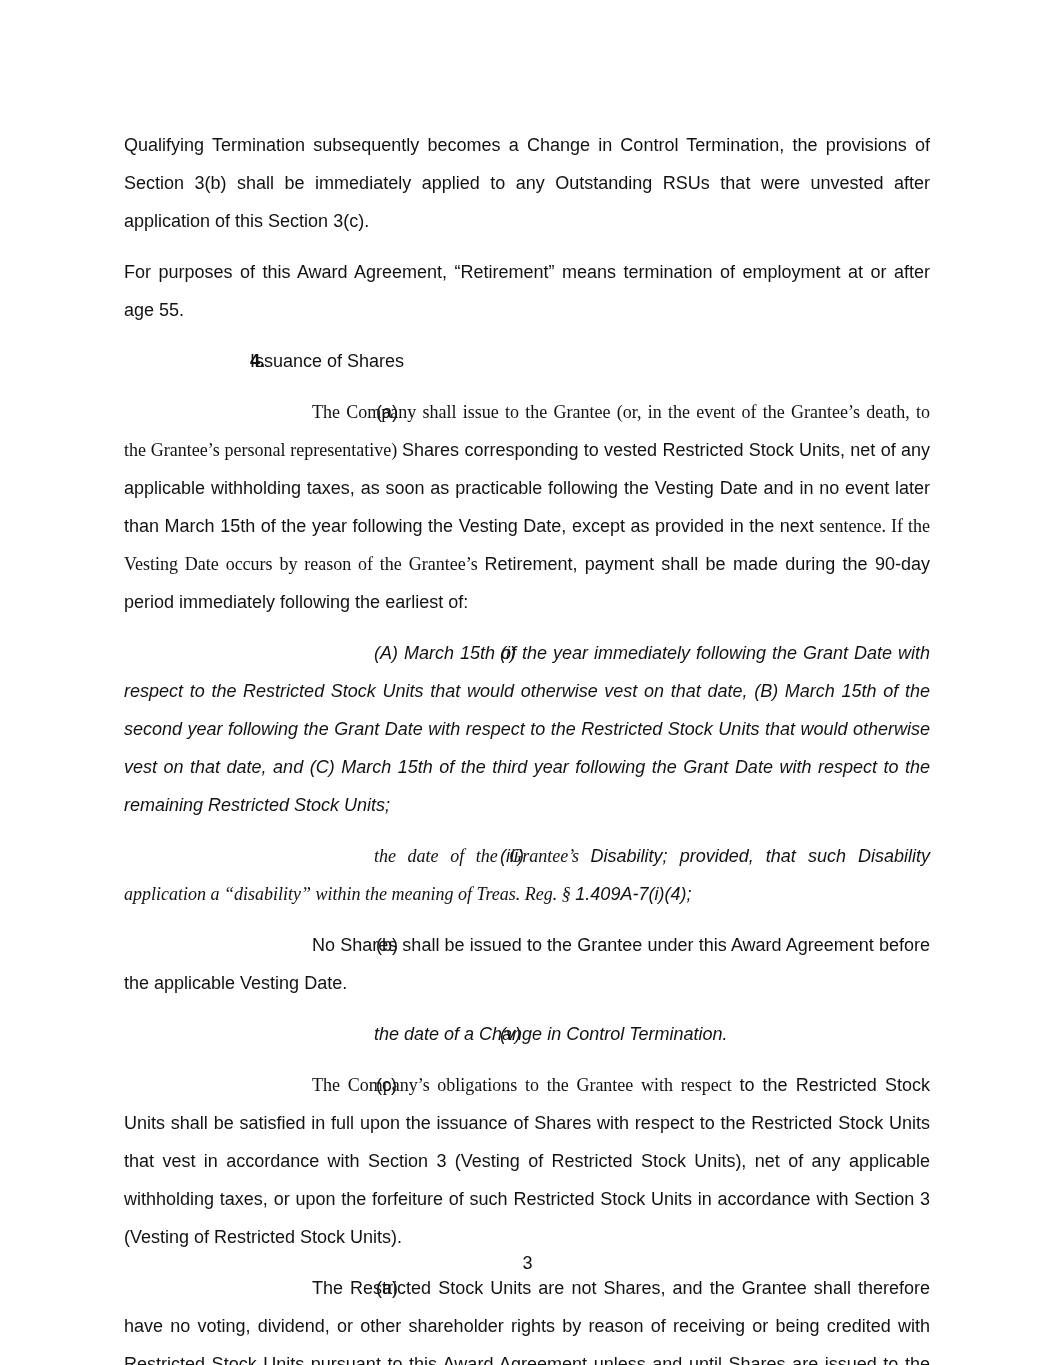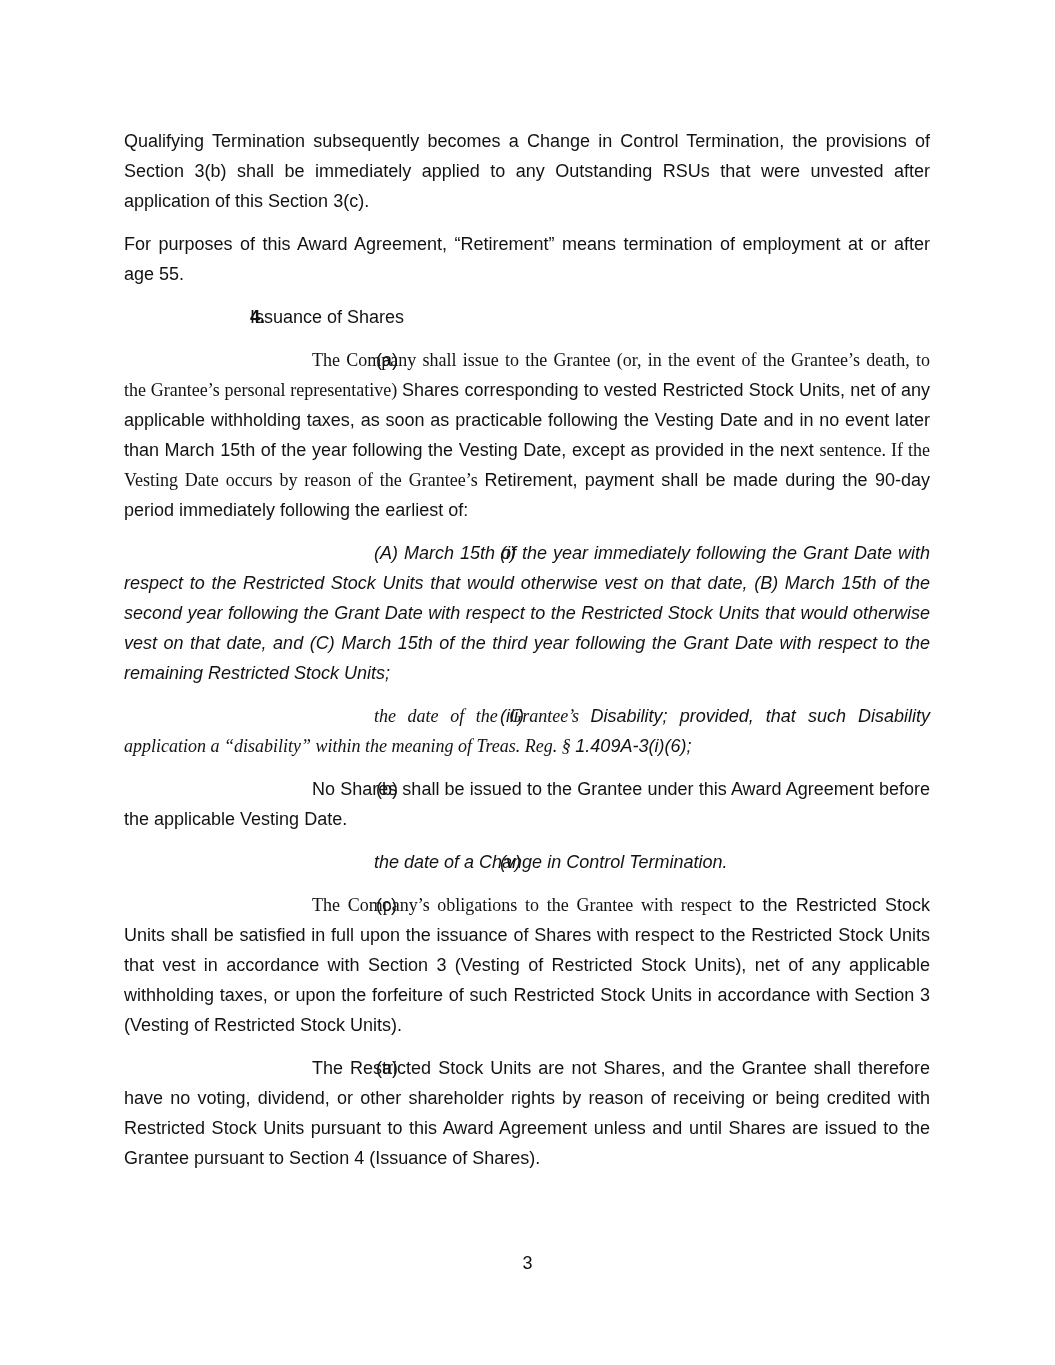--- a/index.html
+++ b/index.html
@@ -16,21 +16,21 @@
     overflow: hidden;
   }
   .content {
     position: absolute;
     left: 124px; top: 126px;
     width: 806px;
   }
   .para {
     margin: 0 0 13px 0;
     font-size: 18px;
-    line-height: 30px;
+    line-height: 38px;
     text-align: justify;
   }
   .serif { font-family: "Liberation Serif", serif; }
   .b { font-weight: normal; }
   .lbl { display: inline-block; width: 62px; }
   .num { display: inline-block; width: 63px; font-weight: bold; }
   .ind-1 { text-indent: 126px; }
   .ind-2 { text-indent: 188px; font-style: italic; }
   .heading { text-indent: 63px; text-align: left; }
   .pagenum {
@@ -52,21 +52,21 @@
 
     <p class="para"><span>For purposes of this Award Agreement, </span><span class="b">“Retirement”</span><span> means termination of employment at or after age 55.</span></p>
 
     <p class="para heading"><span class="num">4.</span><span>Issuance of Shares</span></p>
 
     <p class="para ind-1"><span class="lbl">(a)</span><span><span class="serif">The Company shall issue to the Grantee (or, in the event of the Grantee’s death, to the Grantee’s personal representative) </span><span>Shares corresponding to vested Restricted Stock Units, net of any applicable withholding taxes, as soon as practicable following the Vesting Date and in no event later than March 15th of the year following the Vesting Date, except as provided in the next </span><span class="serif">sentence. If the Vesting Date occurs by reason of the Grantee’s </span><span>Retirement, payment shall be made during the 90-day period immediately following the earliest of:</span></span></p>
 
     <p class="para ind-2"><span class="lbl">(i)</span><span><span>(A) March 15th of the year immediately following the Grant Date with respect to the Restricted Stock Units that would otherwise vest on that date, (B) March 15th of the second year following the Grant Date with respect to the Restricted Stock Units that would otherwise vest on that date, and (C) March 15th of the third year following the Grant Date with respect to the remaining Restricted Stock Units;</span></span></p>
 
 
-    <p class="para ind-2"><span class="lbl">(iii)</span><span><span class="serif">the date of the Grantee’s </span><span>Disability; provided, that such Disability </span><span class="serif">application a “disability” within the meaning of Treas. Reg. § </span><span>1.409A-3(i)(6);</span></span></p>
+    <p class="para ind-2"><span class="lbl">(iii)</span><span><span class="serif">the date of the Grantee’s </span><span>Disability; provided, that such Disability </span><span class="serif">application a “disability” within the meaning of Treas. Reg. § </span><span>1.409A-7(i)(4);</span></span></p>
 
 
     <p class="para ind-1"><span class="lbl">(b)</span><span><span>No Shares shall be issued to the Grantee under this Award Agreement before the applicable Vesting Date.</span></span></p>
 
     <p class="para ind-2"><span class="lbl">(v)</span><span><span>the date of a Change in Control Termination.</span></span></p>
 
     <p class="para ind-1"><span class="lbl">(c)</span><span><span class="serif">The Company’s obligations to the Grantee with respect </span><span>to the Restricted Stock Units shall be satisfied in full upon the issuance of Shares with respect to the Restricted Stock Units that vest in accordance with Section 3 (Vesting of Restricted Stock Units), net of any applicable withholding taxes, or upon the forfeiture of such Restricted Stock Units in accordance with Section 3 (Vesting of Restricted Stock Units).</span></span></p>
 
 
     <p class="para ind-1"><span class="lbl">(a)</span><span><span>The Restricted Stock Units are not Shares, and the Grantee shall therefore have no voting, dividend, or other shareholder rights by reason of receiving or being credited with Restricted Stock Units pursuant to this Award Agreement unless and until Shares are issued to the Grantee pursuant to Section 4 (Issuance of Shares).</span></span></p>

